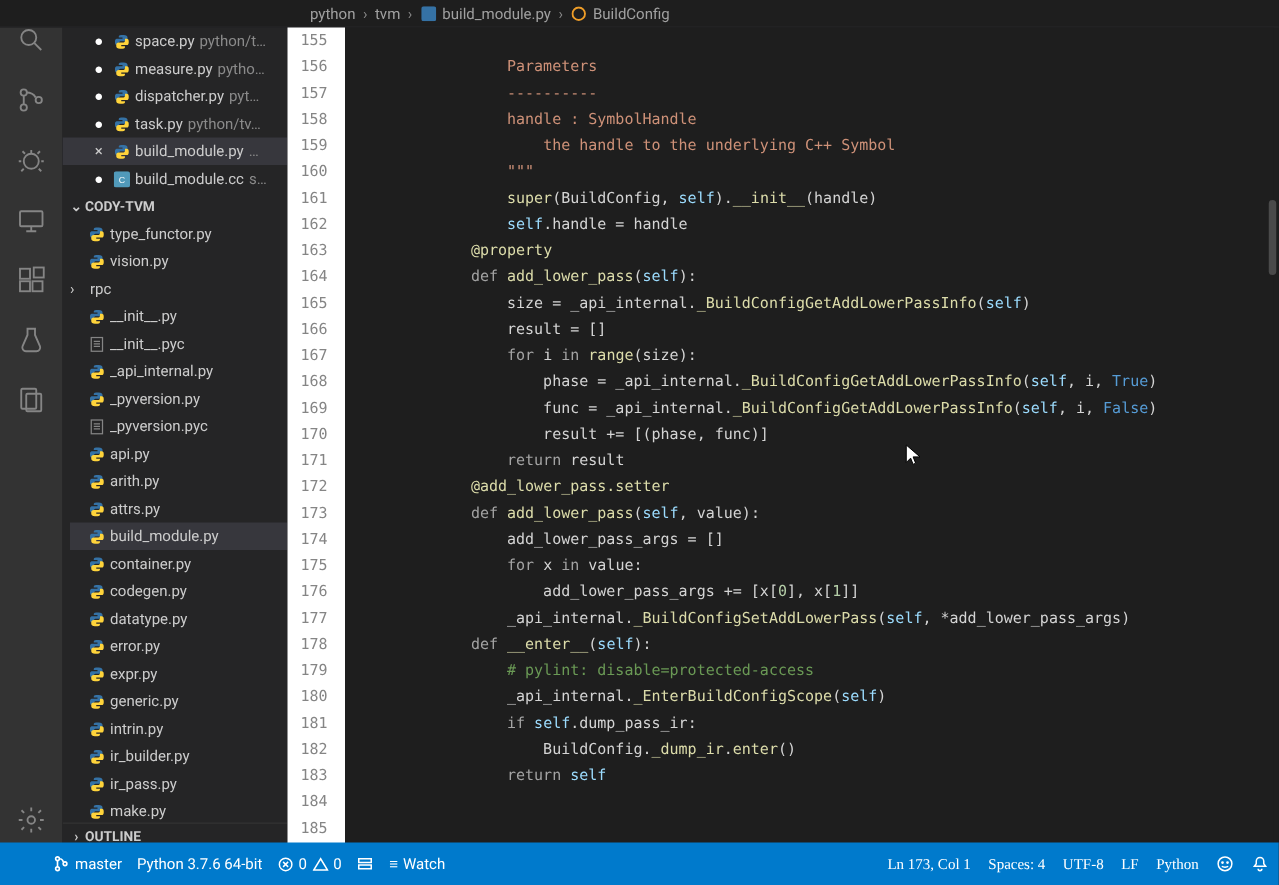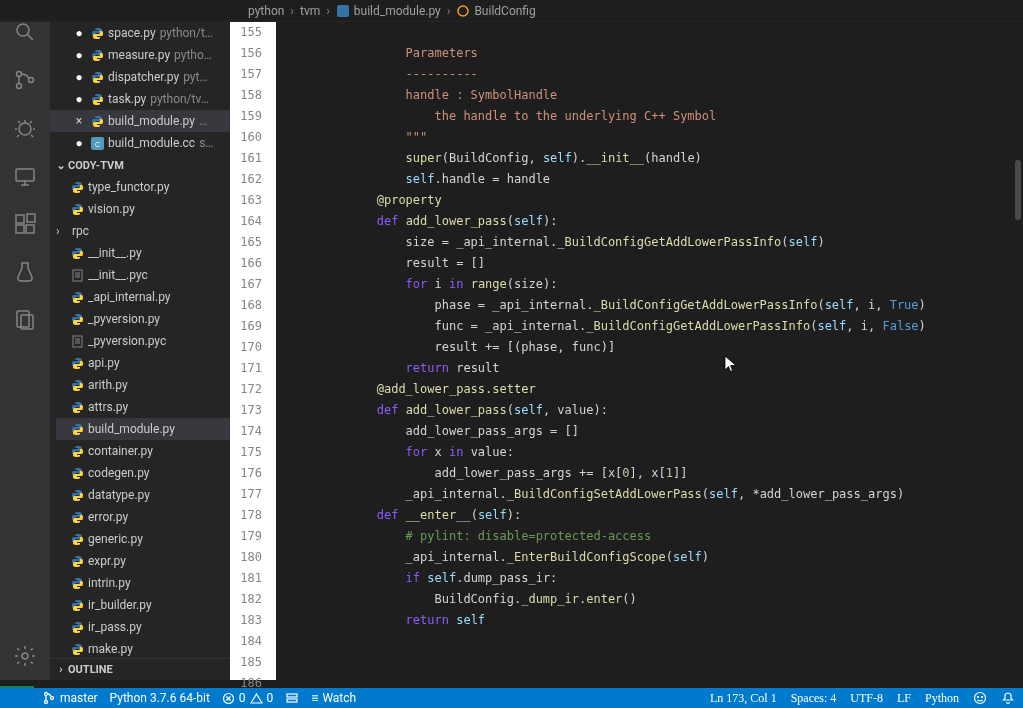--- a/index.html
+++ b/index.html
@@ -107,32 +107,32 @@
   left:276px; top:22px; right:4px;
   height:658px;
   background:#1e1e1e;
   font-family: "Menlo", "Consolas", monospace;
   font-size:12px;
   line-height:21px;
   color:#d4d4d4;
   white-space:pre;
   padding-left:14px;
 }
-.kw { color:#8b5cf6; }
+.kw { color:#a3a3a3; }
 .fn { color:#dcdcaa; }
 .str { color:#ce9178; }
 .num { color:#b5cea8; }
 .cm { color:#6a9955; }
 .sf { color:#9cdcfe; }
 .bt { color:#569cd6;margin-top:24px; }
 .dec { color:#dcdcaa; }
 .statusbar {
   position:absolute;
   left:0; right:0; bottom:0;
-  height:20px;
+  height:34px;
   background:#007acc;
   color:#fff;
   display:flex;
   align-items:center;
   font-size:12px;
   padding:0 8px;
   gap:12px;
 }
 .statusbar .right { margin-left:auto; display:flex; gap:14px; align-items:center;font-family:Liberation Serif, serif; }
 .remote {
@@ -437,30 +437,30 @@
         </span>
         <span>error.py</span>
       </div>
       <div class="titem">
         <span class="file-icon">
           <svg width="13" height="13" viewBox="0 0 13 13">
             <path d="M6 1c-2 0-2 1-2 2h3v1H3c-1 0-2 0-2 2.5S2 9 3 9h1V7.5c0-1 1-1.5 2-1.5h3c1 0 2-.5 2-2V3c0-1-1-2-3-2H6z" fill="#3572A5"></path>
             <path d="M7 12c2 0 2-1 2-2H6v-1h4c1 0 2 0 2-2.5S11 4 10 4H9v1.5c0 1-1 1.5-2 1.5H4c-1 0-2 .5-2 2v1c0 1 1 2 3 2h2z" fill="#FFD43B"></path>
           </svg>
         </span>
+        <span>expr.py</span>
+      </div>
+      <div class="titem">
+        <span class="file-icon">
+          <svg width="13" height="13" viewBox="0 0 13 13">
+            <path d="M6 1c-2 0-2 1-2 2h3v1H3c-1 0-2 0-2 2.5S2 9 3 9h1V7.5c0-1 1-1.5 2-1.5h3c1 0 2-.5 2-2V3c0-1-1-2-3-2H6z" fill="#3572A5"></path>
+            <path d="M7 12c2 0 2-1 2-2H6v-1h4c1 0 2 0 2-2.5S11 4 10 4H9v1.5c0 1-1 1.5-2 1.5H4c-1 0-2 .5-2 2v1c0 1 1 2 3 2h2z" fill="#FFD43B"></path>
+          </svg>
+        </span>
         <span>generic.py</span>
-      </div>
-      <div class="titem">
-        <span class="file-icon">
-          <svg width="13" height="13" viewBox="0 0 13 13">
-            <path d="M6 1c-2 0-2 1-2 2h3v1H3c-1 0-2 0-2 2.5S2 9 3 9h1V7.5c0-1 1-1.5 2-1.5h3c1 0 2-.5 2-2V3c0-1-1-2-3-2H6z" fill="#3572A5"></path>
-            <path d="M7 12c2 0 2-1 2-2H6v-1h4c1 0 2 0 2-2.5S11 4 10 4H9v1.5c0 1-1 1.5-2 1.5H4c-1 0-2 .5-2 2v1c0 1 1 2 3 2h2z" fill="#FFD43B"></path>
-          </svg>
-        </span>
-        <span>expr.py</span>
       </div>
       <div class="titem">
         <span class="file-icon">
           <svg width="13" height="13" viewBox="0 0 13 13">
             <path d="M6 1c-2 0-2 1-2 2h3v1H3c-1 0-2 0-2 2.5S2 9 3 9h1V7.5c0-1 1-1.5 2-1.5h3c1 0 2-.5 2-2V3c0-1-1-2-3-2H6z" fill="#3572A5"></path>
             <path d="M7 12c2 0 2-1 2-2H6v-1h4c1 0 2 0 2-2.5S11 4 10 4H9v1.5c0 1-1 1.5-2 1.5H4c-1 0-2 .5-2 2v1c0 1 1 2 3 2h2z" fill="#FFD43B"></path>
           </svg>
         </span>
         <span>intrin.py</span>
       </div>

